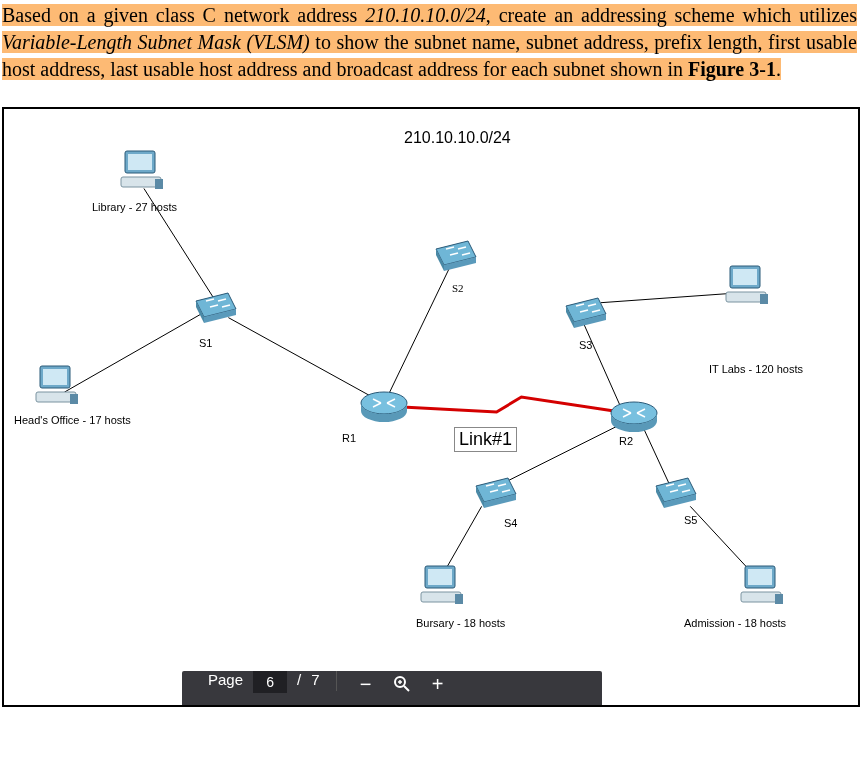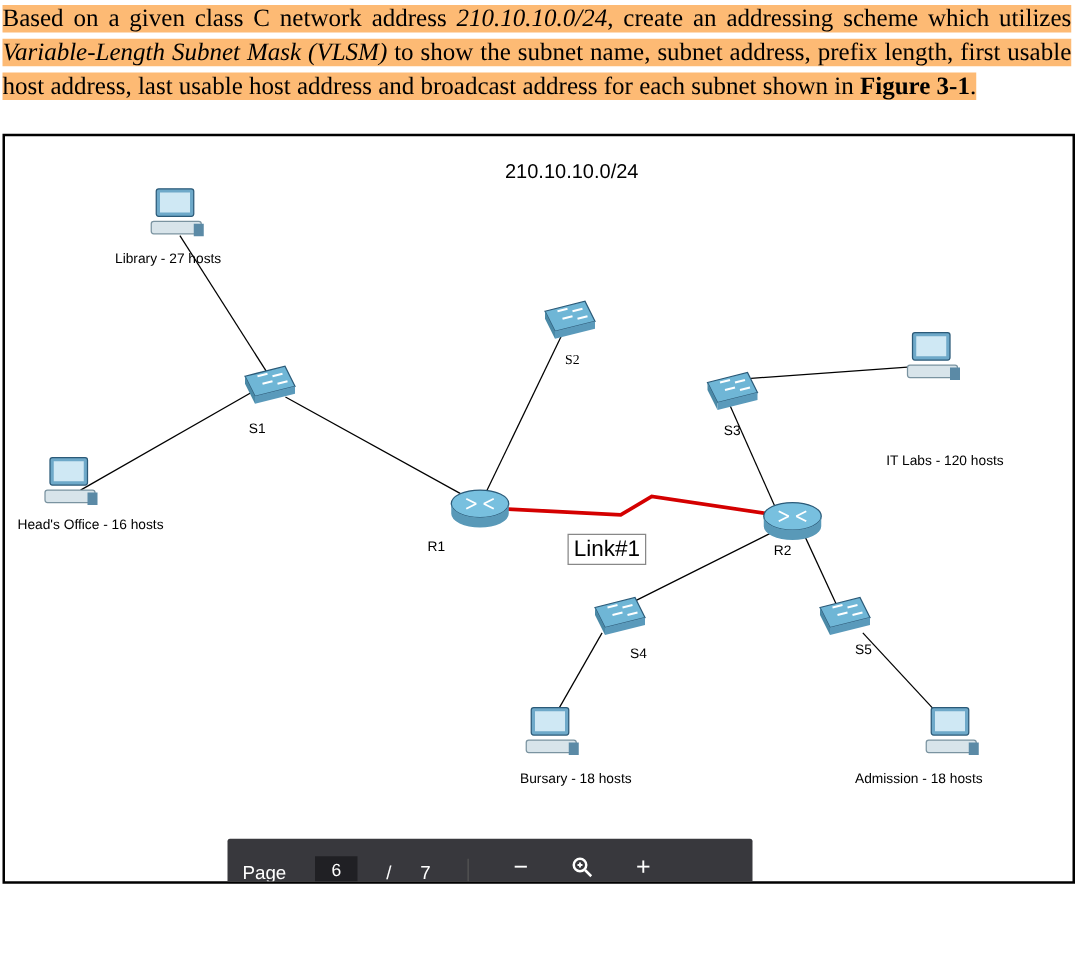--- a/index.html
+++ b/index.html
@@ -51,25 +51,25 @@
   }
   .toolbar {
     position: absolute;
     left: 178px;
     bottom: -2px;
     width: 420px;
     height: 36px;
     background: #38383d;
     color: #fff;
     display: flex;
-    align-items: flex-end;
+    align-items: flex-start;
     font-family: Arial, sans-serif;
     font-size: 15px;
-    gap: 23px;
-    padding: 0 12px;
+    gap: 10px;
+    padding: 0 26px;
     border-radius: 2px 2px 0 0;
   }
   .toolbar .sep { width: 1px; height: 20px; background: #555; margin: 0 6px;}
   .toolbar input {
     background: #202024;
     border: none;
     color: #fff;
     width: 34px;
     height: 22px;
     text-align: center;
@@ -142,21 +142,21 @@
   <div class="node-label" style="left:88px; top:92px;">Library - 27 hosts</div>
 
   <div class="pc" style="left:30px; top:255px;">
     <svg viewBox="0 0 48 44">
         <rect x="6" y="2" width="30" height="22" rx="2" fill="#6ea9c9" stroke="#2b5a78"></rect>
         <rect x="9" y="5" width="24" height="16" fill="#cfe8f4"></rect>
         <rect x="2" y="28" width="40" height="10" rx="2" fill="#d8e4ea" stroke="#7a93a0"></rect>
         <rect x="36" y="30" width="8" height="10" fill="#5b8aa6"></rect>
       </svg>
   </div>
-  <div class="node-label" style="left:10px; top:305px;">Head's Office - 16 hosts</div>
+  <div class="node-label" style="left:10px; top:305px;">Head's Office - 17 hosts</div>
 
   <div class="pc" style="left:720px; top:155px;">
     <svg viewBox="0 0 48 44">
         <rect x="6" y="2" width="30" height="22" rx="2" fill="#6ea9c9" stroke="#2b5a78"></rect>
         <rect x="9" y="5" width="24" height="16" fill="#cfe8f4"></rect>
         <rect x="2" y="28" width="40" height="10" rx="2" fill="#d8e4ea" stroke="#7a93a0"></rect>
         <rect x="36" y="30" width="8" height="10" fill="#5b8aa6"></rect>
       </svg>
   </div>
   <div class="node-label" style="left:705px; top:208px;margin-top:46px;">IT Labs - 120 hosts</div>

